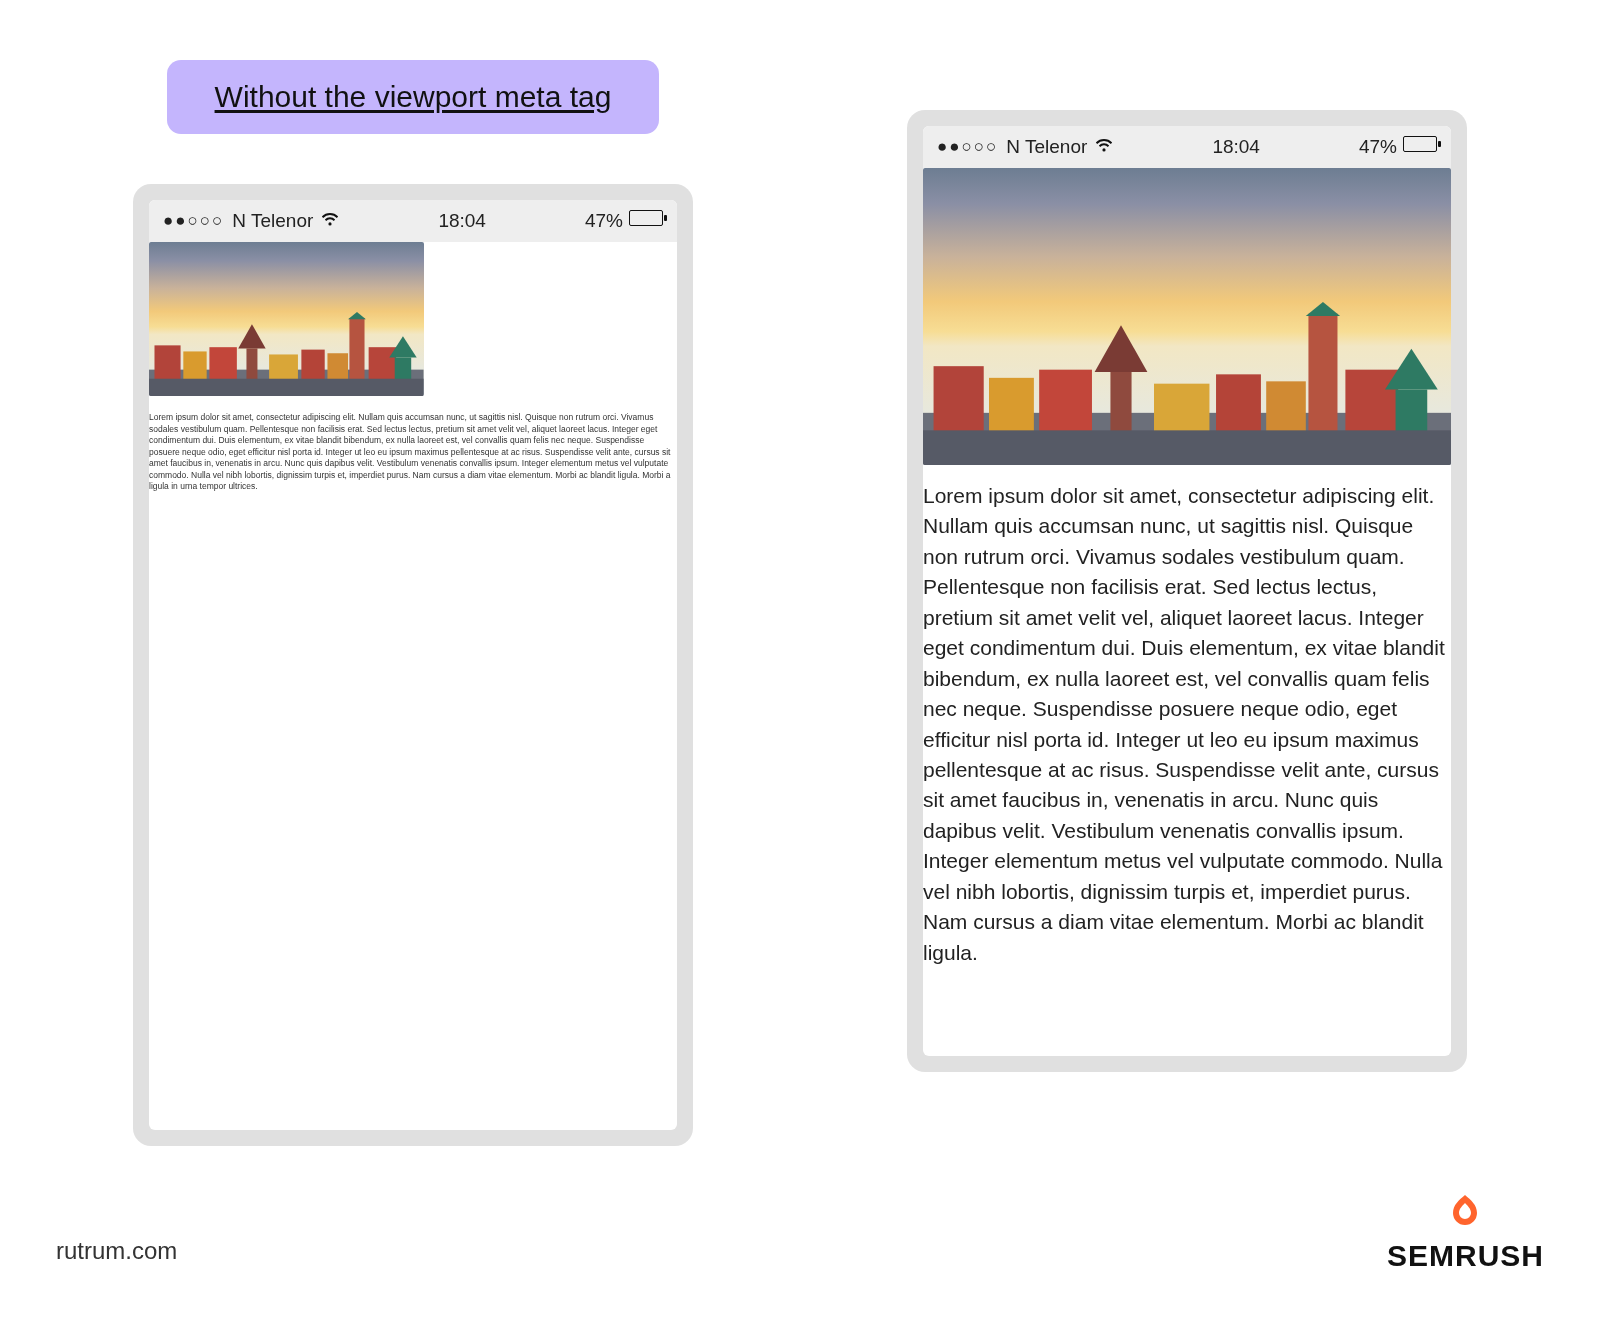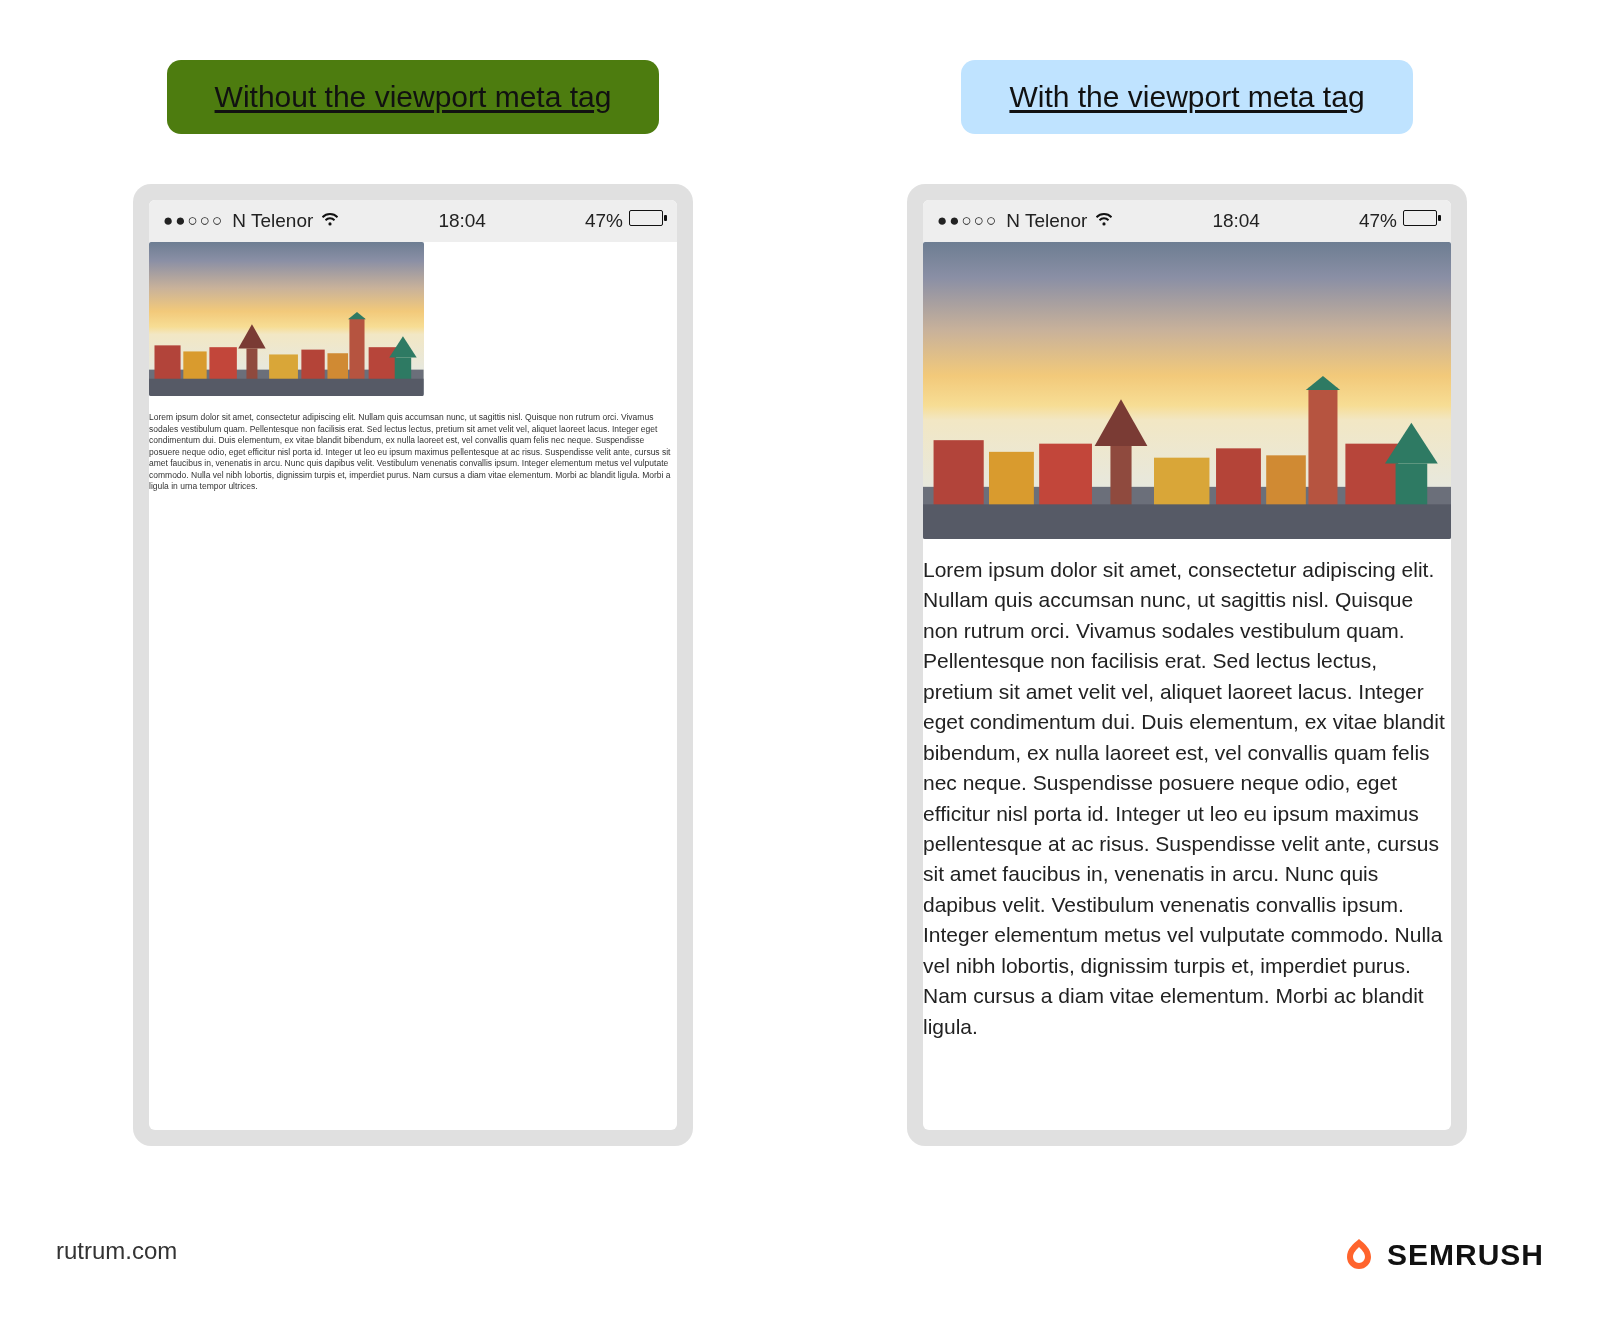--- a/index.html
+++ b/index.html
@@ -20,21 +20,21 @@
   .pill {
     display: inline-block;
     padding: 20px 48px;
     border-radius: 14px;
     font-size: 30px;
     font-weight: 500;
     text-decoration: underline;
     text-underline-offset: 3px;
     color: #111;
   }
-  .pill.peach { background: #4d7c0f; }
+  .pill.peach { background: #c4b5fd; }
   .pill.blue  { background: #bfe3ff; }
   .phone {
     margin-top: 50px;
     width: 560px;
     background: #e0e0e0;
     border-radius: 18px;
     padding: 16px;
   }
   .screen {
     background: #fff;
@@ -87,21 +87,21 @@
   }
   
   .skyline svg { width:100%; height:100%; display:block; }
   .footer {
     position:absolute; left:56px; bottom:70px;
     font-size: 24px; color:#333;
   }
   .logo {
     position:absolute; right:56px; bottom:62px;
     display:flex; align-items:center; gap:10px;
-    font-weight:800; font-size:30px; letter-spacing:1px; color:#111;
+    font-weight:800; font-size:30px; letter-spacing:1px; color:#111;flex-direction:column;
   }
   .logo-mark {
     width:36px; height:36px; display:inline-block;
   }
 </style>
 </head>
 <body>
 
 <div class="wrap">
 
@@ -146,21 +146,20 @@
               </svg>
             </div>
           </div>
           <p class="body-text"><span>Lorem ipsum dolor sit amet, consectetur adipiscing elit. Nullam quis accumsan nunc, ut sagittis nisl. Quisque non rutrum orci. Vivamus sodales vestibulum quam. Pellentesque non facilisis erat. Sed lectus lectus, pretium sit amet velit vel, aliquet laoreet lacus. Integer eget condimentum dui. Duis elementum, ex vitae blandit bibendum, ex nulla laoreet est, vel convallis quam felis nec neque. Suspendisse posuere neque odio, eget efficitur nisl porta id. Integer ut leo eu ipsum maximus pellentesque at ac risus. Suspendisse velit ante, cursus sit amet faucibus in, venenatis in arcu. Nunc quis dapibus velit. Vestibulum venenatis convallis ipsum. Integer elementum metus vel vulputate commodo. Nulla vel nibh lobortis, dignissim turpis et, imperdiet purus. Nam cursus a diam vitae elementum. Morbi ac blandit ligula.</span><span> Morbi a ligula in urna tempor ultrices.</span></p>
         </div>
       </div>
     </div>
   </div>
 
   <div class="column">
-    <div class="pill blue">With the viewport meta tag</div>
 
     <div class="phone">
       <div class="screen">
         <div class="statusbar">
           <span class="dots">●●○○○</span>
           <span>N Telenor</span>
           <span class="wifi">
             <svg width="18" height="14" viewBox="0 0 18 14">
                 <path fill="#111" d="M9 12.5a1.6 1.6 0 1 0 0-3.2 1.6 1.6 0 0 0 0 3.2zM3.8 6.5a7.4 7.4 0 0 1 10.4 0l-1.4 1.4a5.4 5.4 0 0 0-7.6 0L3.8 6.5zM.8 3.5a11.6 11.6 0 0 1 16.4 0l-1.4 1.4a9.6 9.6 0 0 0-13.6 0L.8 3.5z"></path>
               </svg>

